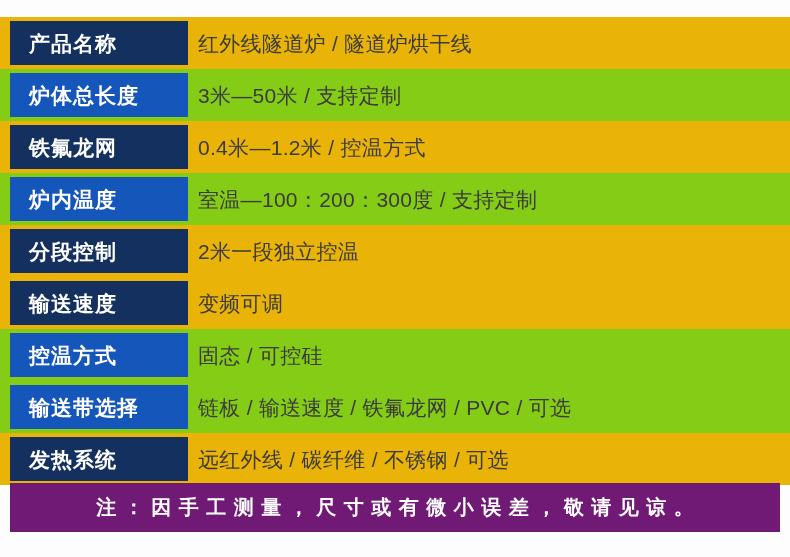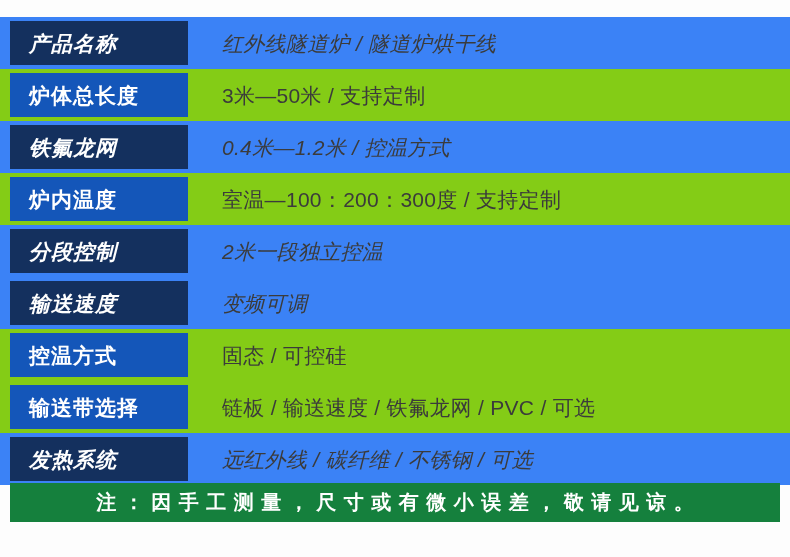--- a/index.html
+++ b/index.html
@@ -25,21 +25,21 @@
     left: 0;
     top: 17px;
     width: 790px;
   }
   .spec-row {
     position: relative;
     height: 52px;
     display: flex;
     align-items: center;
   }
-  .spec-row.stripe-a { background: #3b82f6; font-style: italic; }
+  .spec-row.stripe-a { background: #eab308; }
   .spec-row.stripe-b { background: #84cc16; }
 
   .spec-label {
     position: relative;
     margin-left: 10px;
     width: 178px;
     height: 44px;
     flex: 0 0 178px;
     display: flex;
     align-items: center;
@@ -49,36 +49,36 @@
     letter-spacing: 1px;
     padding-left: 19px;
     box-sizing: border-box;
     line-height: 1;
   }
   .spec-label.navy   { background: #14305e; }
   .spec-label.bright { background: #1456b9; }
 
   .spec-value {
     flex: 1 1 auto;
-    padding-left: 34px;
+    padding-left: 10px;
     color: #3b3b3b;
     font-size: 21px;
     font-weight: normal;
     letter-spacing: 0.3px;
     line-height: 1;
     white-space: nowrap;
   }
 
   .notice-banner {
     position: absolute;
     left: 10px;
     top: 483px;
     width: 770px;
-    height: 39px;
-    background: #15803d;
+    height: 49px;
+    background: #701a75;
     color: #ffffff;
     display: flex;
     align-items: center;
     justify-content: center;
     font-size: 20px;
     font-weight: bold;
     letter-spacing: 7.5px;
     text-indent: 7.5px;
     box-sizing: border-box;
   }

